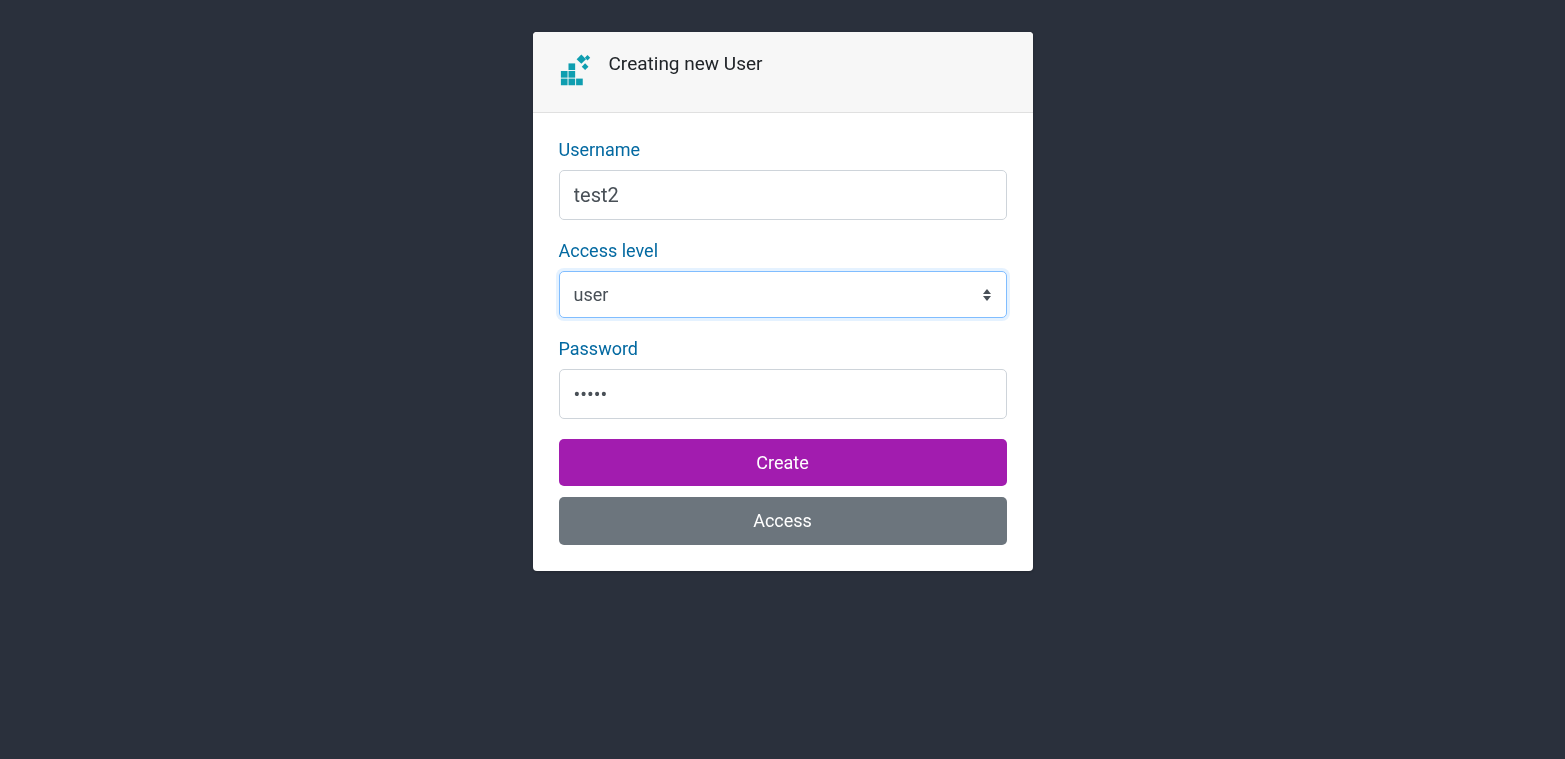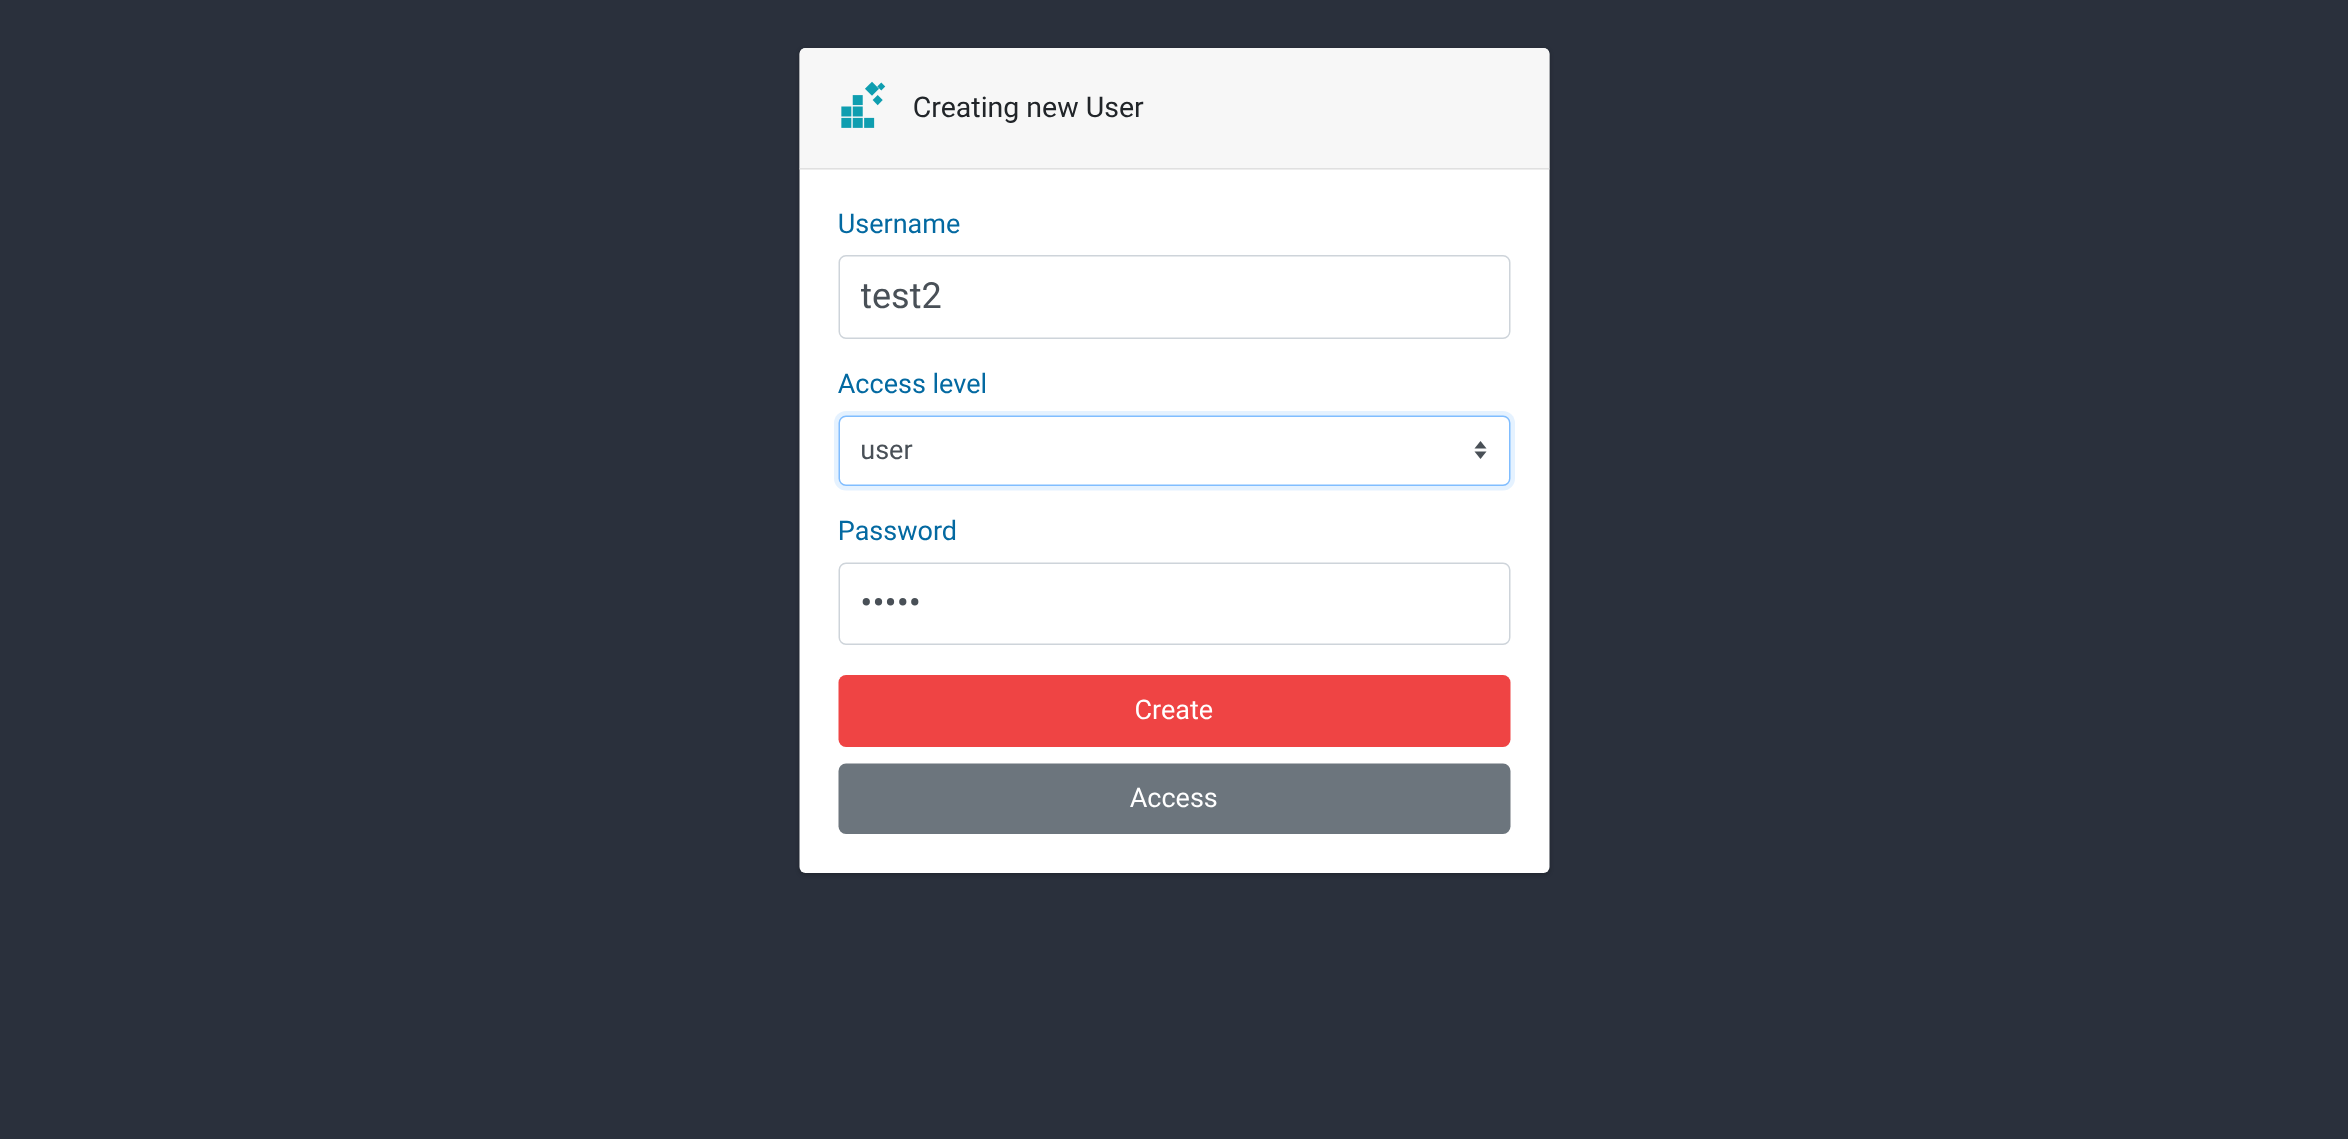--- a/index.html
+++ b/index.html
@@ -22,21 +22,21 @@
       width: 500px;
       border-radius: 4px;
       overflow: hidden;
       box-shadow: 0 1px 3px rgba(0,0,0,0.2);
     }
     .card-header {
       background: #f7f7f7;
       border-bottom: 1px solid #e0e0e0;
       padding: 20px 26px 22px 26px;
       display: flex;
-      align-items: center;
+      align-items: flex-start;
       gap: 12px;
     }
     .card-header .title {
       font-size: 19px;
       color: #212529;
       font-weight: 400;
     }
     .logo-icon {
       width: 38px;
       height: 38px;
@@ -51,21 +51,21 @@
     .form-label {
       display: block;
       font-size: 18px;
       color: #0369a1;
       margin-bottom: 10px;
       font-weight: 400;
     }
     .form-control {
       width: 100%;
       padding: 10px 14px;
-      font-size: 24px;
+      font-size: 20px;
       color: #495057;
       border: 1px solid #ced4da;
       border-radius: 5px;
       background: #ffffff;
       line-height: 1.4;
       font-family: inherit;
     }
     .select-wrap {
       position: relative;
     }
@@ -111,21 +111,21 @@
       padding: 11px 14px;
       font-size: 18px;
       border: none;
       border-radius: 5px;
       cursor: pointer;
       text-align: center;
       font-family: inherit;
       line-height: 1.4;
     }
     .btn-primary {
-      background: #ef4444;
+      background: #a21caf;
       color: #ffffff;
       margin-bottom: 11px;
     }
     .btn-secondary {
       background: #6c757d;
       color: #ffffff;
     }
   </style>
 </head>
 <body>

